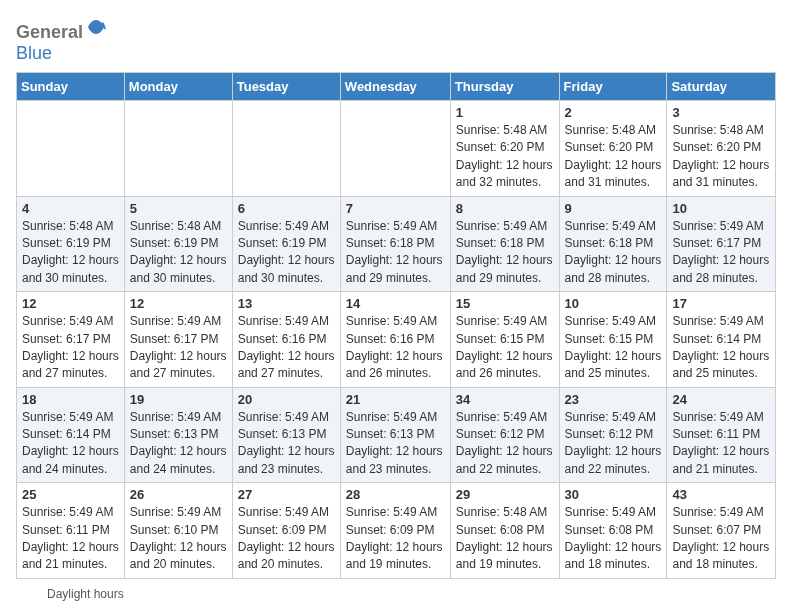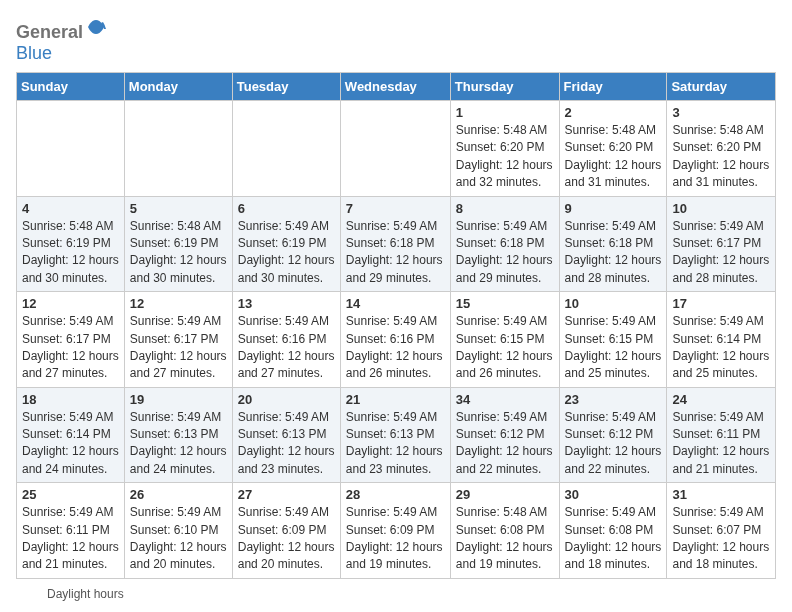--- a/index.html
+++ b/index.html
@@ -318,21 +318,21 @@
 Sunset: 6:08 PM
 Daylight: 12 hours and 19 minutes.</div>
         </td>
         <td>
           <span class="day-number">30</span>
           <div class="day-info">Sunrise: 5:49 AM
 Sunset: 6:08 PM
 Daylight: 12 hours and 18 minutes.</div>
         </td>
         <td>
-          <span class="day-number">31</span>
+          <span class="day-number">43</span>
           <div class="day-info">Sunrise: 5:49 AM
 Sunset: 6:07 PM
 Daylight: 12 hours and 18 minutes.</div>
         </td>
       </tr>
     </tbody>
 </table>
 
 <div class="footer-area">
   <span>Daylight hours</span>

